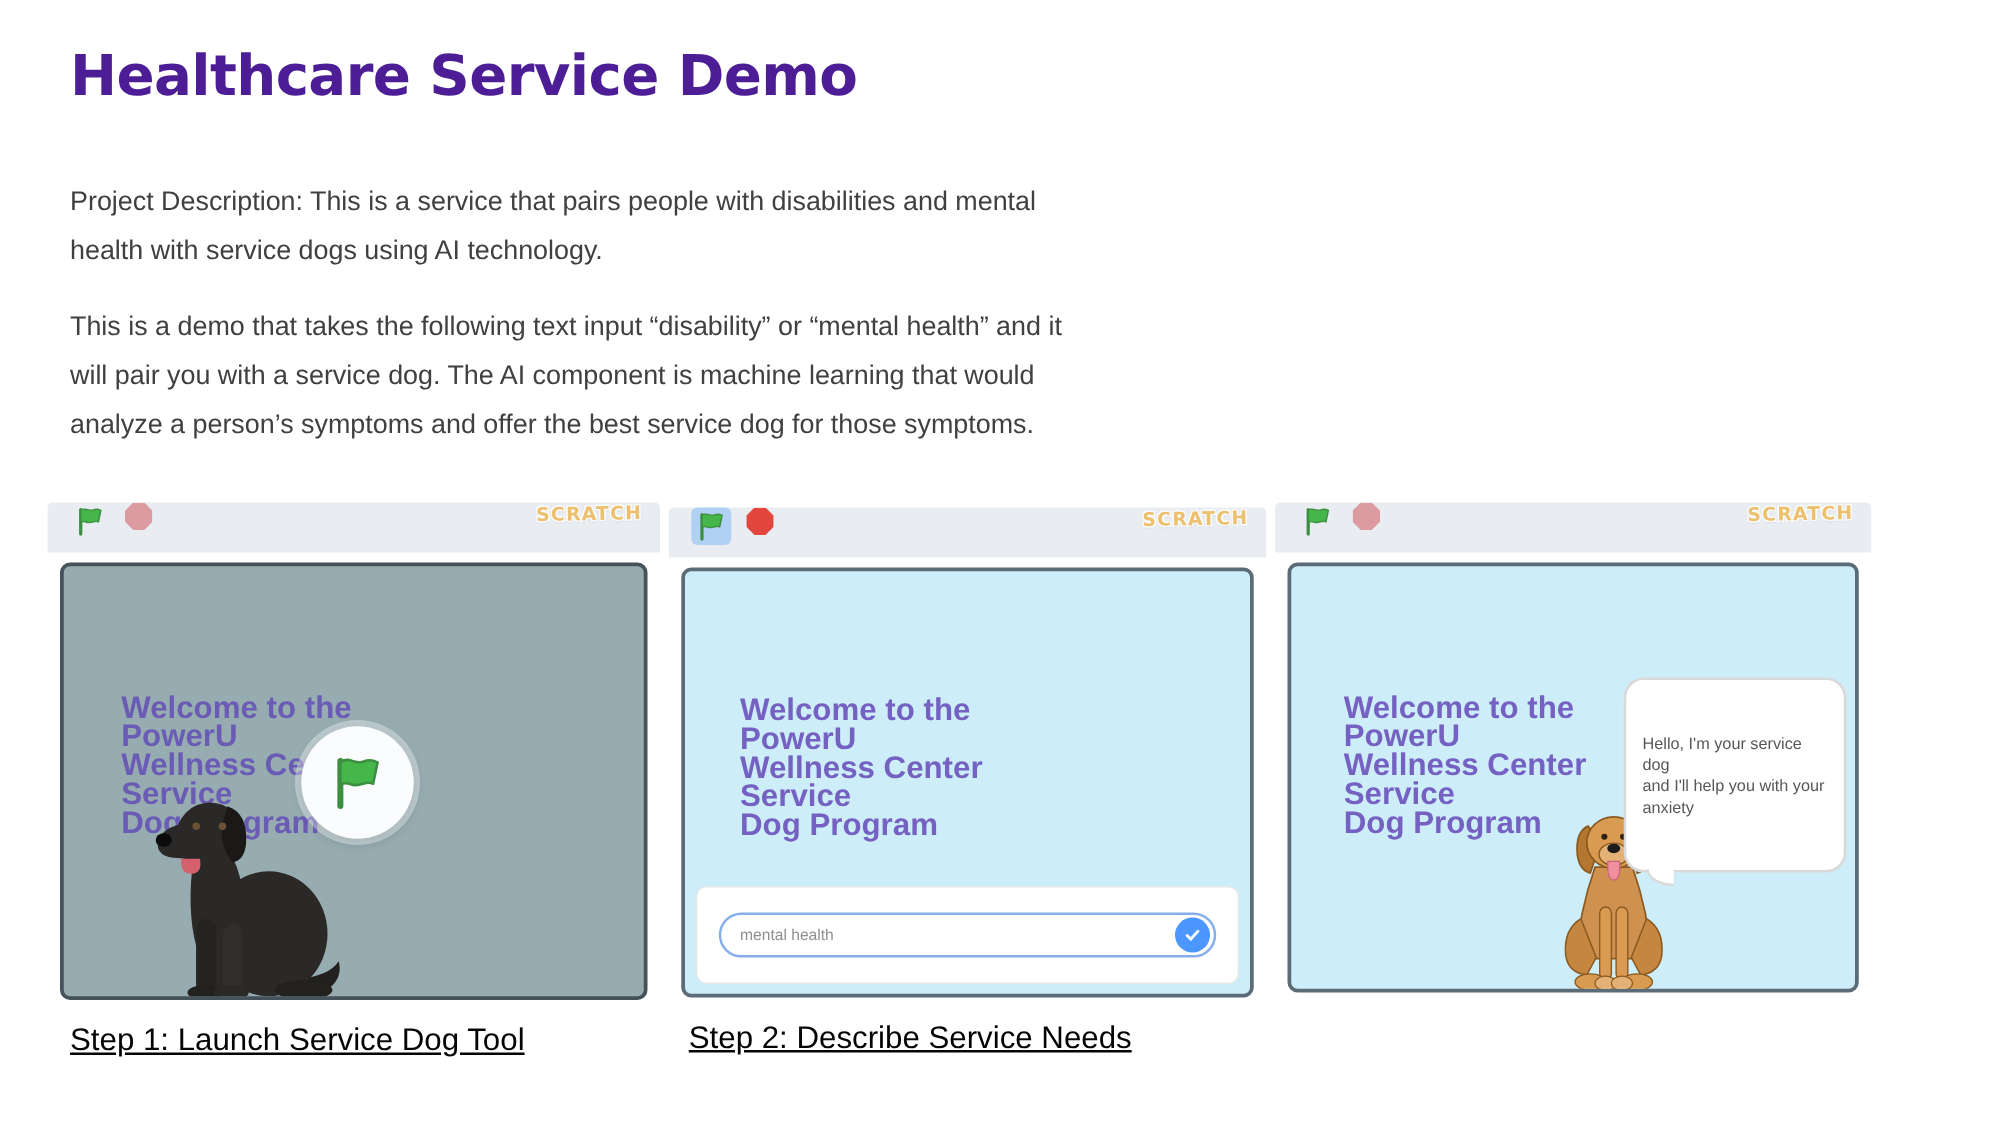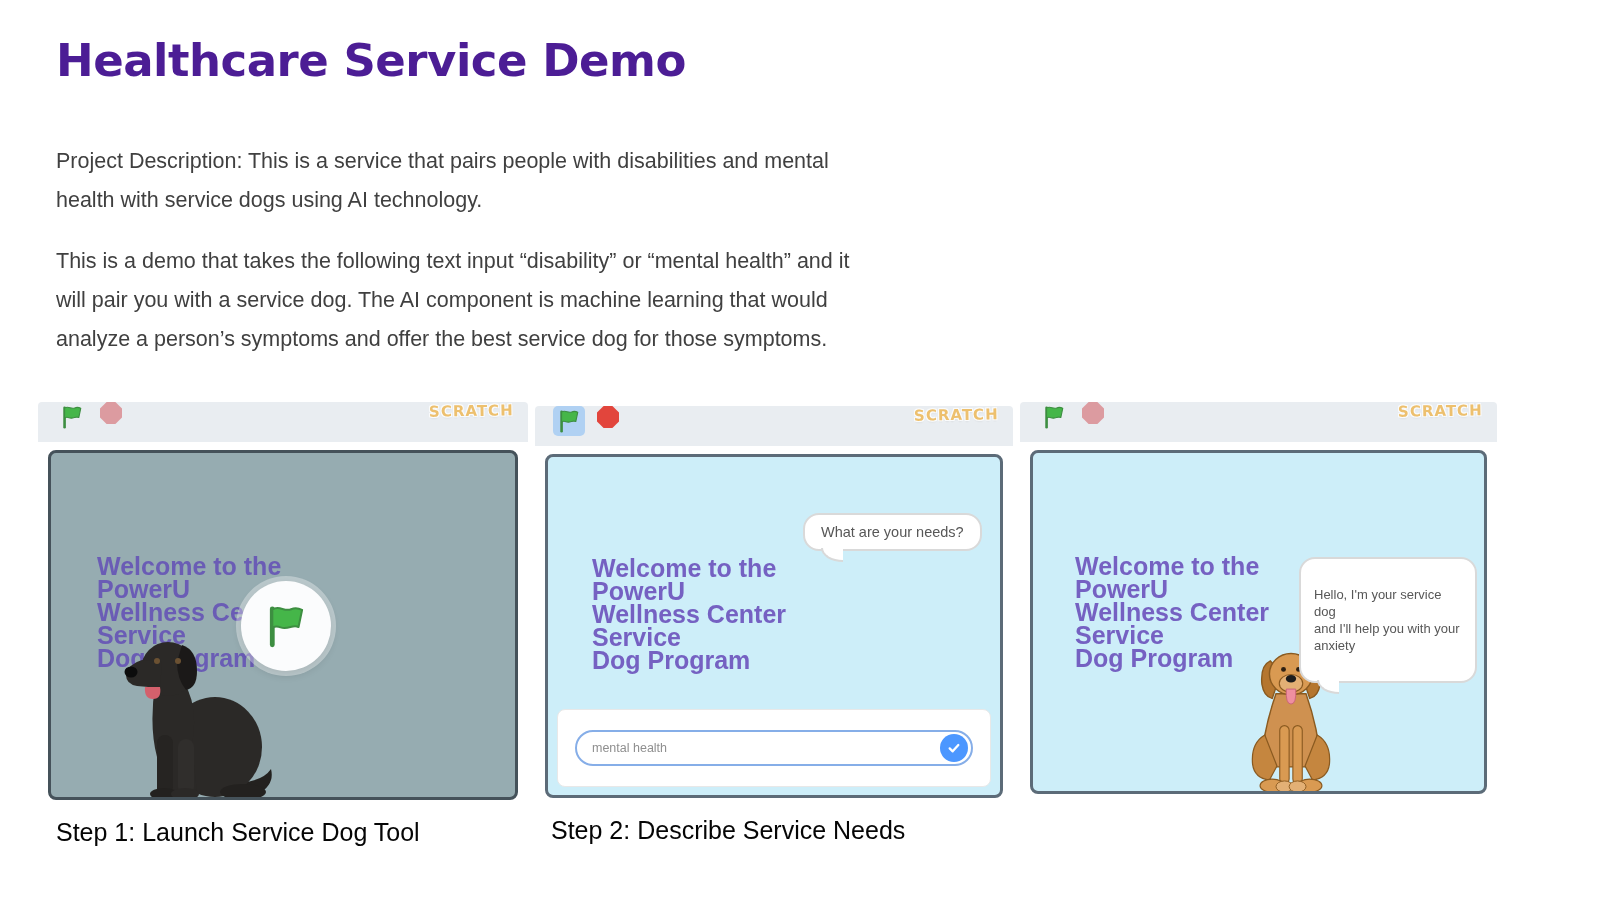--- a/index.html
+++ b/index.html
@@ -93,21 +93,21 @@
   .bubble {
     position: absolute; background: #ffffff; border: 2px solid #d9d9d9;
     border-radius: 16px; color: #575757; z-index: 4;
   }
   .bubble-tail {
     position: absolute; left: 16px; bottom: -13px; width: 22px; height: 14px;
     background: #ffffff; border-left: 2px solid #d9d9d9; border-bottom: 2px solid #d9d9d9;
     border-radius: 0 0 0 100%;
   }
   .bubble2 { left: 255px; top: 56px; padding: 9px 16px; font-size: 14.5px; white-space: nowrap; }
-  .bubble3 { left: 266px; top: 104px; padding: 10px 13px; font-size: 13px; line-height: 17px; width: 178px; white-space: pre-line; }
+  .bubble3 { left: 266px; top: 89px; padding: 25px 13px; font-size: 13px; line-height: 17px; width: 178px; white-space: pre-line; }
 
   
   .ask-box {
     position: absolute; left: 9px; right: 9px; bottom: 8px; height: 78px;
     background: #ffffff; border: 1px solid #e8e8e8; border-radius: 8px;
     display: flex; align-items: center; padding: 0 17px;
   }
   .ask-input-wrap {
     position: relative; flex: 1; height: 36px;
     border: 2.5px solid #86aee8; border-radius: 18px; background: #fff;
@@ -122,20 +122,21 @@
     position: absolute; right: 3px; top: 50%; transform: translateY(-50%);
     width: 28px; height: 28px; border-radius: 50%; background: #4c97ff;
     border: none; display: flex; align-items: center; justify-content: center; cursor: pointer;
   }
   .ask-submit svg { width: 16px; height: 16px; }
 
   .caption {
     margin-top: 18px; padding-left: 18px;
     font-size: 25px; color: #050505; font-weight: 400;
     font-family: "Liberation Sans", sans-serif;
+    text-decoration: underline;
   }
   .panel2 .caption { padding-left: 16px; }
   .panel3 .caption { padding-left: 26px; }
 </style>
 </head>
 <body>
 
 <svg width="0" height="0" style="position:absolute">
   <defs>
     <g id="green-flag-shape">
@@ -195,24 +196,20 @@
     <div class="toolbar">
       <div class="flag-btn active">
         <svg viewBox="0 0 28 28">
             <use href="#green-flag-shape"></use>
           </svg>
       </div>
       <div class="stop-btn stop-active"></div>
       <div class="scratch-logo">SCRATCH</div>
     </div>
     <div class="stage stage2">
-      <div class="bubble bubble2">
-        <span>What are your needs?</span>
-        <div class="bubble-tail"></div>
-      </div>
       <div class="welcome welcome2">Welcome to the PowerU
 Wellness Center Service
 Dog Program</div>
       <div class="ask-box">
         <div class="ask-input-wrap">
           <input class="ask-input" type="text" value="mental health" style="">
           <button class="ask-submit">
             <svg viewBox="0 0 24 24">
               <path d="M5.5 12.5 L10 17 L18.5 7.5" stroke="#ffffff" stroke-width="3.4" fill="none" stroke-linecap="round" stroke-linejoin="round"></path>
             </svg>

